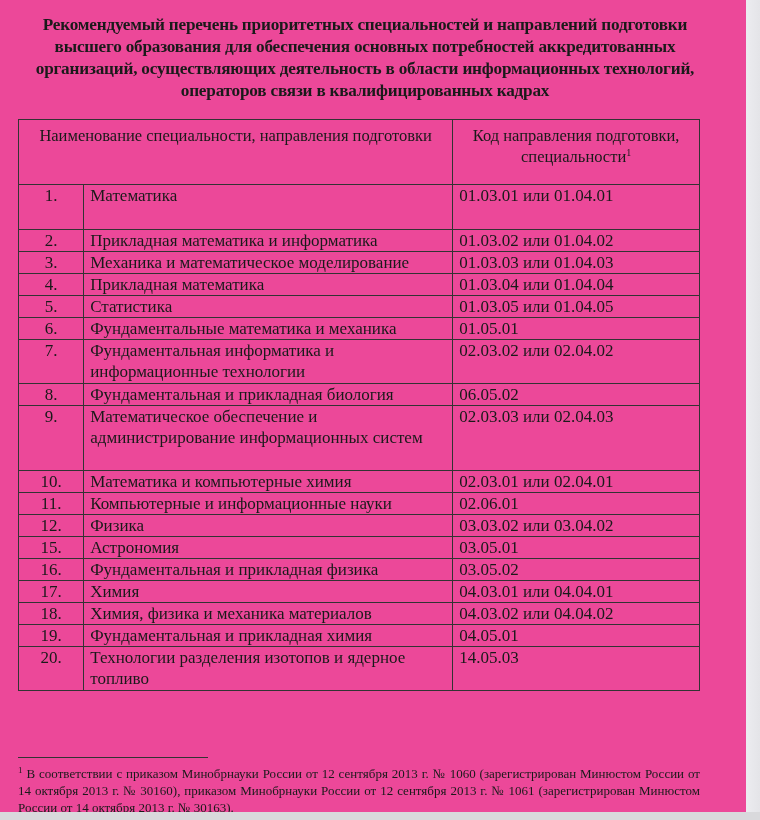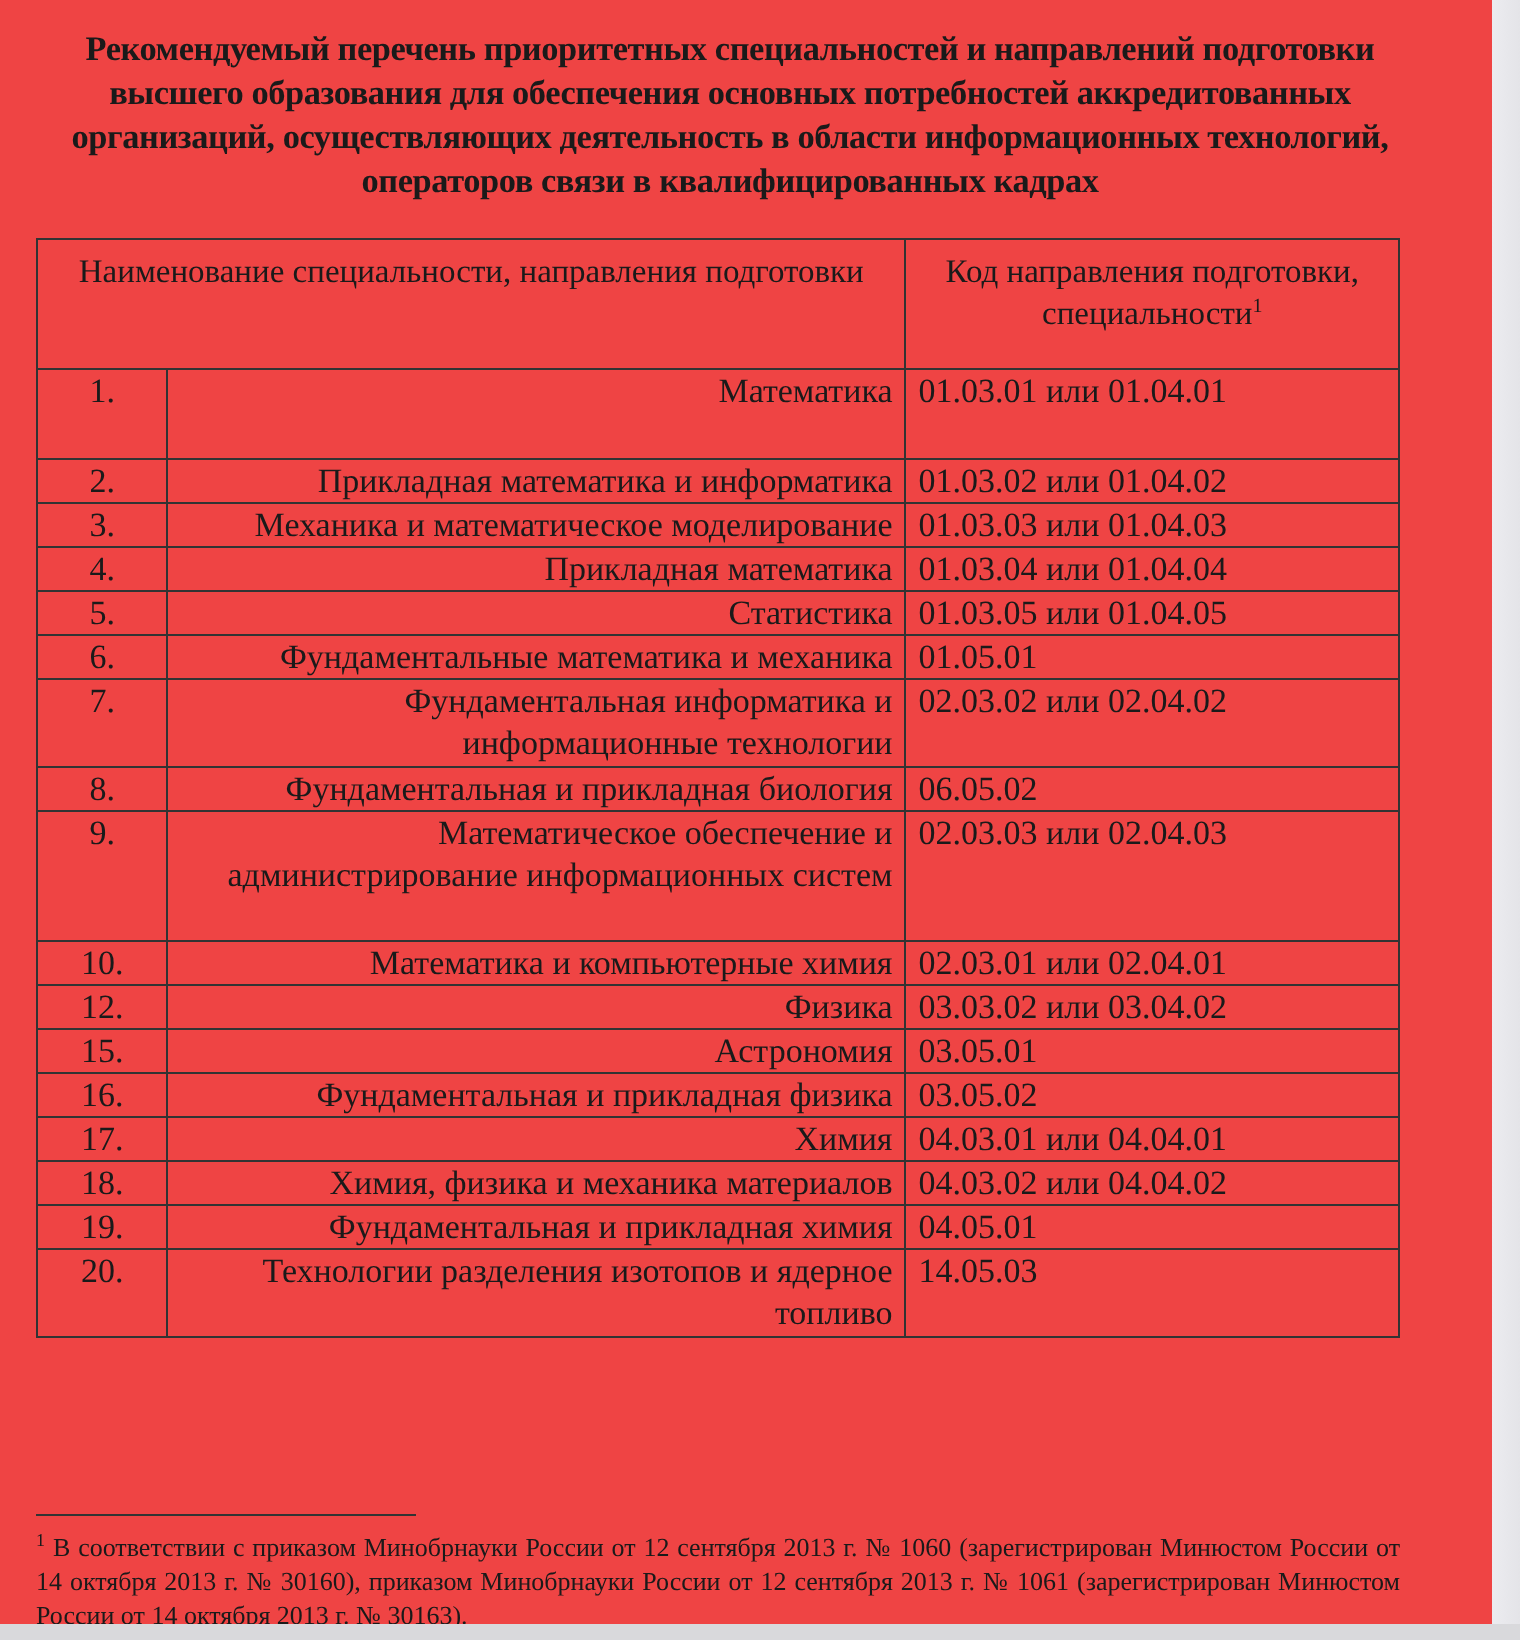--- a/index.html
+++ b/index.html
@@ -4,21 +4,21 @@
 <style>
   html, body { margin: 0; padding: 0; }
   body {
     width: 760px; height: 820px; overflow: hidden; position: relative;
     background: #ffffff;
     font-family: "Liberation Serif", "DejaVu Serif", serif;
     color: #1a1a1a;
   }
   .page {
     position: absolute; left: 0; top: 0; width: 746px; height: 812px;
-    background: #ef4444; overflow: hidden;
+    background: #ec4899; overflow: hidden;
   }
   .side-strip {
     position: absolute; left: 746px; top: 0; width: 14px; height: 820px;
     background: linear-gradient(to right, #ececf0, #e4e4e8);
   }
   .bottom-strip {
     position: absolute; left: 0; top: 812px; width: 760px; height: 8px;
     background: #d9d9dc;
   }
   .title {
@@ -36,21 +36,21 @@
     padding: 0 6px;
     vertical-align: top;
     line-height: 21px;
   }
   table.spec th {
     font-weight: normal; text-align: center; font-size: 16.5px; line-height: 21px;
     padding-top: 5px;
   }
   th.name-head { height: 59px; }
   td.num { width: 52px; text-align: center; padding: 0 4px 0 0; }
-  td.name { width: 355px; text-align: right; margin-top: 38px; }
+  td.name { width: 355px; text-align: left; margin-top: 38px; }
   td.code { width: 233px; text-align: left; }
   tr.row td { height: 21px; }
   tr.row.h2 td { height: 43px; }
   tr.row.h3 td { height: 64px; }
   tr.row.tall1 td { height: 44px; }
   sup { font-size: 10px; vertical-align: 6px; line-height: 0; }
   .fn-rule {
     position: absolute; left: 18px; top: 757px; width: 190px; height: 1px; background: #333;
   }
   .footnote {
@@ -117,20 +117,25 @@
           <td class="num">9.</td>
           <td class="name">Математическое обеспечение и администрирование информационных систем</td>
           <td class="code">02.03.03 или 02.04.03</td>
         </tr>
         <tr class="row">
           <td class="num">10.</td>
           <td class="name">Математика и компьютерные химия</td>
           <td class="code">02.03.01 или 02.04.01</td>
         </tr>
         <tr class="row">
+          <td class="num">11.</td>
+          <td class="name">Компьютерные и информационные науки</td>
+          <td class="code">02.06.01</td>
+        </tr>
+        <tr class="row">
           <td class="num">12.</td>
           <td class="name">Физика</td>
           <td class="code">03.03.02 или 03.04.02</td>
         </tr>
         <tr class="row">
           <td class="num">15.</td>
           <td class="name">Астрономия</td>
           <td class="code">03.05.01</td>
         </tr>
         <tr class="row">

